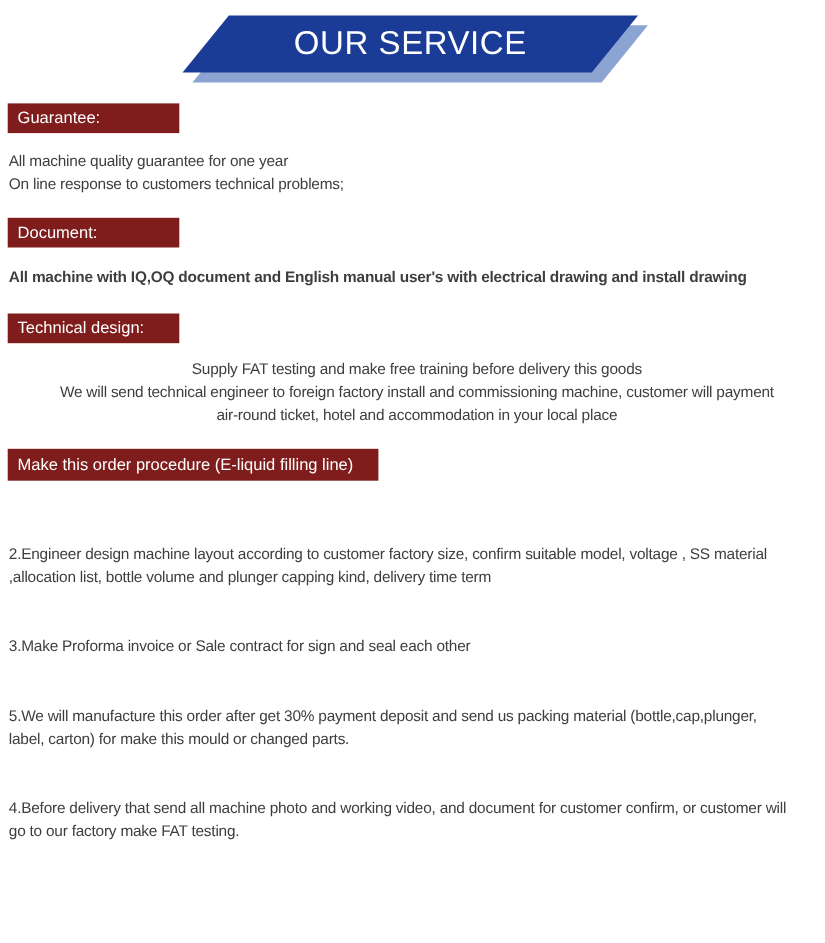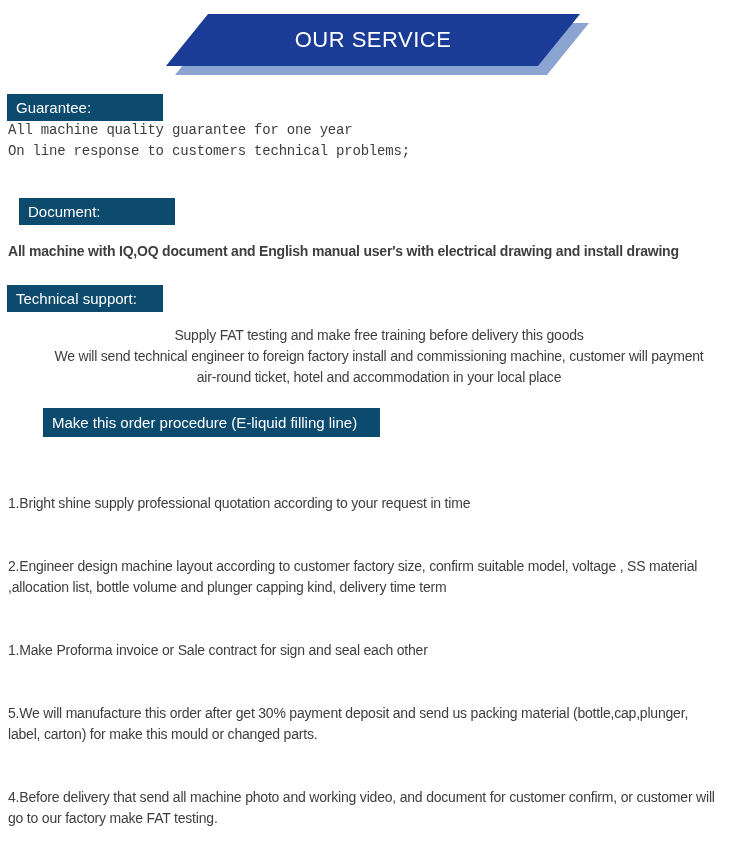--- a/index.html
+++ b/index.html
@@ -35,54 +35,54 @@
     transform: skewX(-39deg);
   }
   .banner-title {
     position: absolute;
     left: 187px; top: 14px;
     width: 372px; height: 52px;
     display: flex;
     align-items: center;
     justify-content: center;
     color: #ffffff;
-    font-size: 22px;
+    font-size: 30px;
     letter-spacing: 0.5px;
     white-space: nowrap;
   }
   
   .h-bar {
     position: absolute;
     left: 7px;
     height: 27px;
-    background: #0c4a6e;
+    background: #7f1d1d;
     color: #ffffff;
     font-size: 15px;
     line-height: 27px;
     padding-left: 9px;
     box-sizing: border-box;
     white-space: nowrap;
     overflow: hidden;
   }
   #bar-guarantee { top: 94px;  width: 156px; }
-  #bar-document  { top: 198px; width: 156px; margin-left: 12px; }
+  #bar-document  { top: 198px; width: 156px; }
   #bar-tech      { top: 285px; width: 156px; }
-  #bar-procedure { top: 408px; width: 337px; height: 29px; line-height: 29px; margin-left: 36px; }
+  #bar-procedure { top: 408px; width: 337px; height: 29px; line-height: 29px; }
   
   .body-text {
     position: absolute;
     left: 8px;
     width: 742px;
     font-size: 14px;
     line-height: 21px;
     letter-spacing: -0.2px;
     color: #3e3e3e;
     white-space: pre;
   }
-  #p-guarantee { top: 120px; font-family: Liberation Mono, monospace; }
+  #p-guarantee { top: 136px; }
   #p-document  { top: 241px; font-weight: bold; }
   #p-tech      { top: 325px; text-align: center; }
   #procedure-list { top: 451px; }
   .proc-step { white-space: pre; }
 </style>
 </head>
 <body>
 
 <div class="banner">
   <div class="banner-shadow"></div>
@@ -90,32 +90,31 @@
   <div class="banner-title">OUR SERVICE</div>
 </div>
 
 <div class="h-bar" id="bar-guarantee">Guarantee:</div>
 <div class="body-text" id="p-guarantee">All machine quality guarantee for one year
 On line response to customers technical problems;</div>
 
 <div class="h-bar" id="bar-document">Document:</div>
 <div class="body-text" id="p-document">All machine with IQ,OQ document and English manual user's with electrical drawing and install drawing</div>
 
-<div class="h-bar" id="bar-tech">Technical support:</div>
+<div class="h-bar" id="bar-tech">Technical design:</div>
 <div class="body-text" id="p-tech">Supply FAT testing and make free training before delivery this goods
 We will send technical engineer to foreign factory install and commissioning machine, customer will payment
 air-round ticket, hotel and accommodation in your local place</div>
 
 <div class="h-bar" id="bar-procedure">Make this order procedure (E-liquid filling line)</div>
 
 <div class="body-text" id="procedure-list">
-  <div class="proc-step">1.Bright shine supply professional quotation according to your request in time</div>
   <div class="proc-step">2.Engineer design machine layout according to customer factory size, confirm suitable model, voltage , SS material
 ,allocation list, bottle volume and plunger capping kind, delivery time term</div>
-  <div class="proc-step">1.Make Proforma invoice or Sale contract for sign and seal each other</div>
+  <div class="proc-step">3.Make Proforma invoice or Sale contract for sign and seal each other</div>
   <div class="proc-step">5.We will manufacture this order after get 30% payment deposit and send us packing material (bottle,cap,plunger,
 label, carton) for make this mould or changed parts.</div>
   <div class="proc-step">4.Before delivery that send all machine photo and working video, and document for customer confirm, or customer will
 go to our factory make FAT testing.</div>
   
   
   
   
   
 </div>

